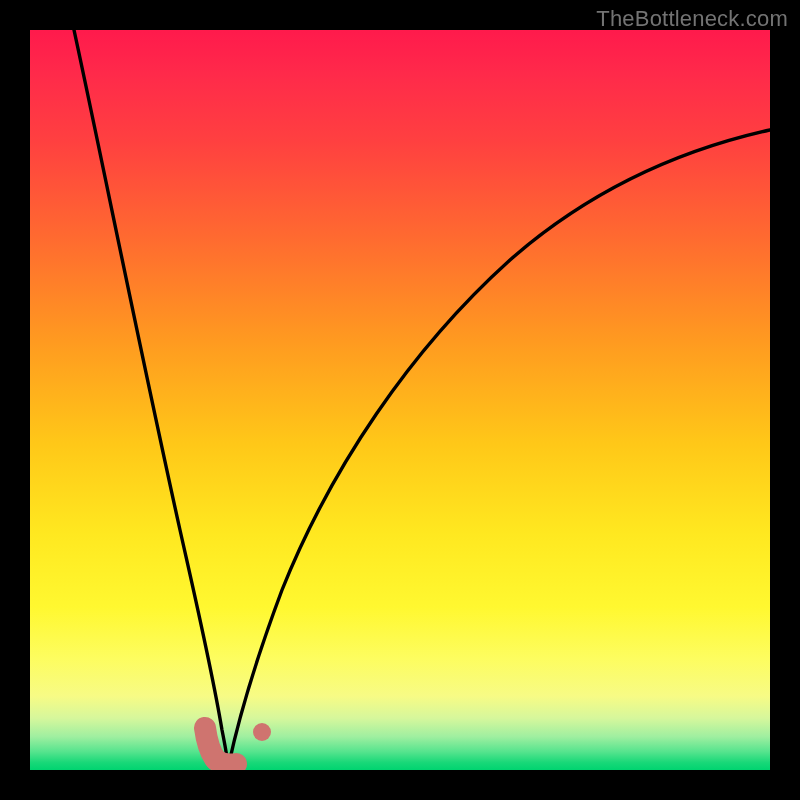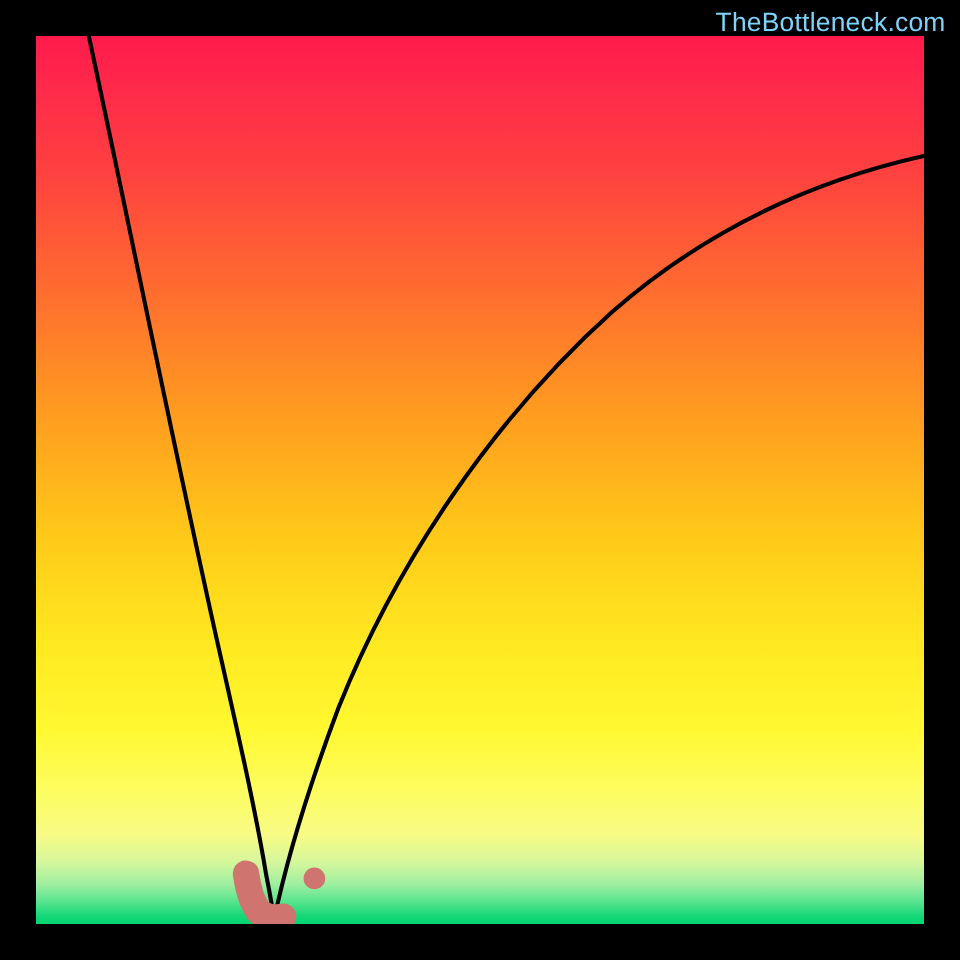--- a/index.html
+++ b/index.html
@@ -50,21 +50,21 @@
     top: 0;
     width: 740px;
     height: 740px;
   }
   .watermark {
     position: absolute;
     top: 6px;
     right: 12px;
     font-size: 22px;
     font-weight: 400;
-    color: #7dd3fc;
+    color: #737373;
     letter-spacing: 0.2px;
     user-select: none;
     text-align: right;
   }
 </style>
 </head>
 <body>
 
 <div class="watermark">TheBottleneck.com</div>
 

